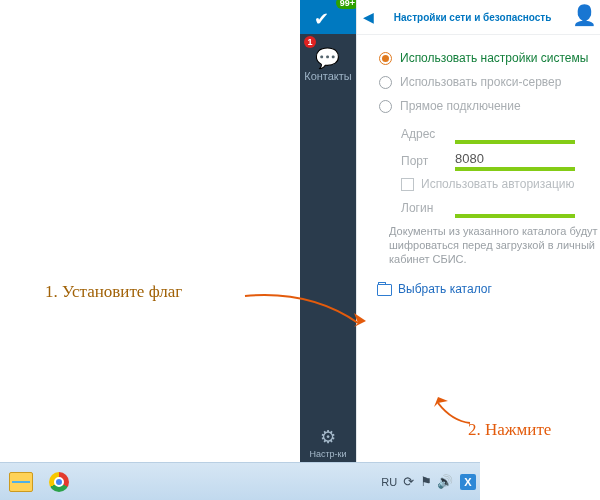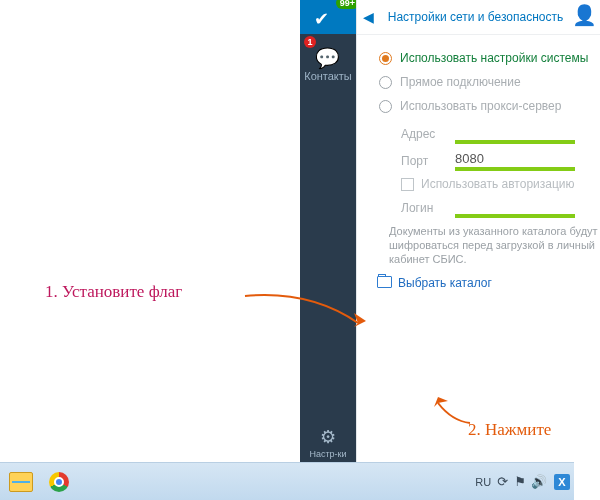--- a/index.html
+++ b/index.html
@@ -13,47 +13,47 @@
 .sidebar .item .ico{font-size:20px;line-height:20px;color:#A0B7CB}
 .sidebar .item .lbl{font-size:11px;margin-top:2px;color:#9DB3C6}
 .sidebar .bottom{position:absolute;bottom:4px;left:0;width:56px;text-align:center;cursor:pointer}
 .sidebar .bottom .ico{font-size:18px;color:#A5B9CA}
 .sidebar .bottom .lbl{font-size:9px;margin-top:1px;color:#A5B9CA}
 
 .panel{position:absolute;left:356px;top:0;right:0;bottom:37px;border-left:1px solid #E2E6E9;background:#FFF}
 .panel-inner{position:relative;height:100%}
 .phead{display:flex;align-items:center;height:34px;padding-left:4px;border-bottom:1px solid #EDEFF1}
 .pback{color:#0076C0;font-size:14px;padding:0 2px;cursor:pointer}
-.ptitle{color:#0076C0;font-weight:normal;font-size:12px;margin-left:12px}
+.ptitle{color:#0076C0;font-weight:bold;font-size:10px;margin-left:18px}
 .pcorner{position:absolute;right:3px;top:3px;color:#0076C0;font-size:20px}
 .options{margin:16px 0 0 22px}
 .opt{display:flex;align-items:center;margin-bottom:10px;color:#15803d;cursor:pointer}
 .opt.disabled{color:#A9AEB2}
 .radio{width:11px;height:11px;border:1px solid #9CA3A9;border-radius:50%;margin-right:8px;position:relative;background:#FFF}
 .opt.selected .radio{border-color:#E07A1F}
 .opt.selected .radio:after{content:"";position:absolute;left:2px;top:2px;width:7px;height:7px;border-radius:50%;background:#E07A1F}
 .formrow{display:flex;align-items:center;margin:6px 0 6px 44px;color:#A9AEB2;font-size:12px}
 .formrow .flabel{width:54px}
 .finput{border:none;border-bottom:4px solid #84cc16;background:transparent;width:120px;font-size:13px;color:#555;padding:1px 0}
 .finput::placeholder{color:#B6BBBF}
 .chk{display:flex;align-items:center;cursor:pointer}
 .checkbox{width:11px;height:11px;border:1px solid #BFC5C9;margin-right:7px;position:relative;background:#FFF}
 .checkbox.orange{border-color:#E07A1F}
 .checkbox.orange:after{content:"✓";position:absolute;left:0;top:-2px;font-size:11px;color:#E07A1F;font-weight:bold}
 .secure{margin:60px 0 0 20px}
 .desc{margin:4px 0 0 32px;color:#9BA1A6;font-size:11px;line-height:14px}
-.choose{display:flex;align-items:flex-start;margin:10px 0 0 20px;color:#206CC0;cursor:pointer;font-size:12px}
+.choose{display:flex;align-items:flex-end;margin:16px 0 0 20px;color:#206CC0;cursor:pointer;font-size:12px}
 .folder-ico{display:inline-block;width:13px;height:10px;border:1px solid #2E7CD1;border-radius:1px;margin-right:6px;position:relative}
 .folder-ico:before{content:"";position:absolute;left:0;top:-3px;width:6px;height:2px;border:1px solid #2E7CD1;border-bottom:none;border-radius:1px 1px 0 0}
 
-.ann1{position:absolute;left:45px;top:282px;color:#be185d;font-family:"Comic Sans MS",cursive;font-size:17px}
+.ann1{position:absolute;left:45px;top:282px;color:#a16207;font-family:"Comic Sans MS",cursive;font-size:17px}
 .ann2{position:absolute;left:468px;top:420px;color:#E35B0C;font-family:"Comic Sans MS",cursive;font-size:17px}
 .arrow{position:absolute;pointer-events:none}
 
-.taskbar{position:absolute;left:0;bottom:0;height:37px;width:574px;background:linear-gradient(#D6E6F4,#C1D9EE);border-top:1px solid #B9CFE3;display:flex;align-items:center}
+.taskbar{position:absolute;left:0;bottom:0;height:37px;width:480px;background:linear-gradient(#D6E6F4,#C1D9EE);border-top:1px solid #B9CFE3;display:flex;align-items:center}
 .tspacer{flex:1}
 .ticon{width:34px;height:30px;margin-left:4px;display:flex;align-items:center;justify-content:center;border-radius:2px;cursor:pointer}
 .explorer{width:22px;height:18px;background:#FFD257;border:1px solid #CC9A1F;border-radius:2px;position:relative}
 .explorer:before{content:"";position:absolute;left:2px;right:2px;top:8px;height:2px;background:#4FB0E8}
 .chrome{width:20px;height:20px;border-radius:50%;background:conic-gradient(#E33B2E 0 120deg,#2BA24A 120deg 240deg,#F7C700 240deg 360deg);position:relative}
 .chrome:after{content:"";position:absolute;left:5px;top:5px;width:10px;height:10px;border-radius:50%;background:#4285F4;border:2px solid #FFF;box-sizing:border-box}
 .lang{color:#3A4A59;font-size:11px;margin-right:6px}
 .tray{display:flex;align-items:center;gap:6px;color:#3A4A59;margin-right:4px}
 .tray span{font-size:13px;cursor:pointer}
 .tray .x{background:#2E88D6;color:#FFF;width:16px;height:16px;line-height:16px;text-align:center;font-size:11px;font-weight:bold;border-radius:2px}
@@ -85,25 +85,25 @@
     <span class="pcorner">👤</span>
   </div>
 
   <div class="options">
     <div class="opt selected">
       <span class="radio"></span>
       <span>Использовать настройки системы</span>
     </div>
     <div class="opt disabled">
       <span class="radio"></span>
-      <span>Прямое подключение</span>
+      <span>Использовать прокси-сервер</span>
     </div>
     <div class="opt disabled">
       <span class="radio"></span>
-      <span>Использовать прокси-сервер</span>
+      <span>Прямое подключение</span>
     </div>
   </div>
 
   <div class="formrow">
     <span class="flabel">Адрес</span>
     <input class="finput" value="" style="">
   </div>
   <div class="formrow">
     <span class="flabel">Порт</span>
     <input class="finput" style="color: rgb(85, 85, 85);" value="8080">

